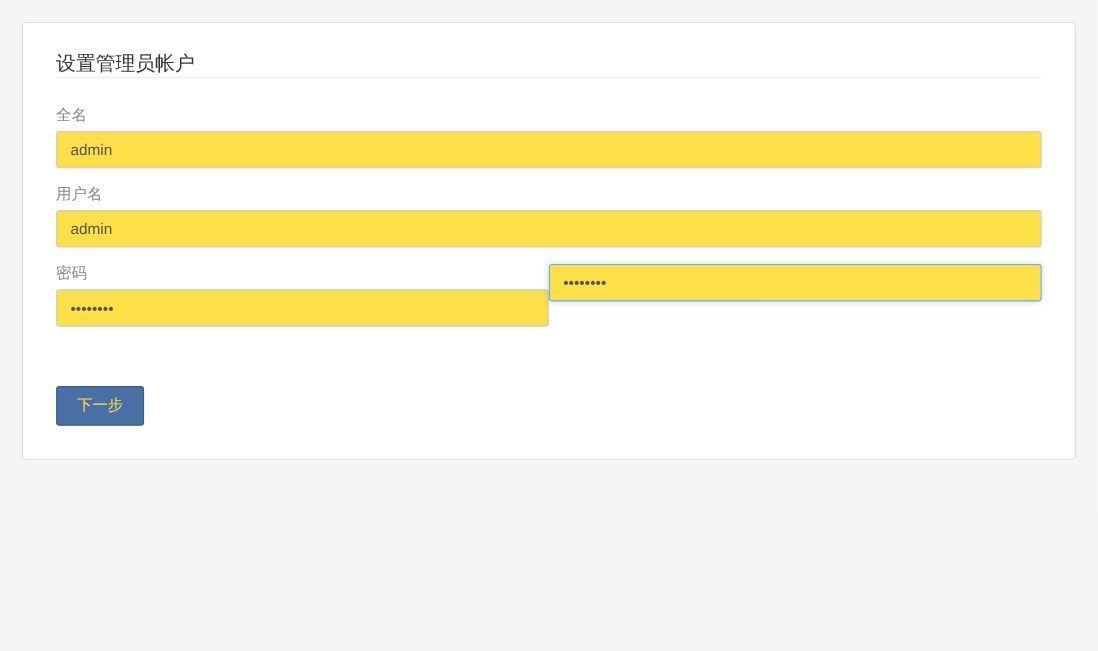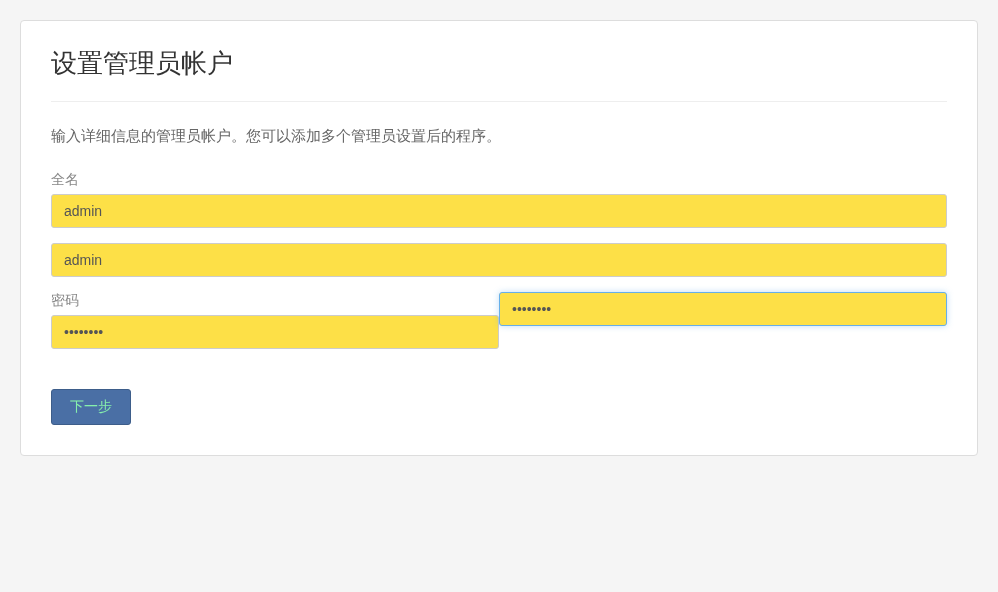--- a/index.html
+++ b/index.html
@@ -16,24 +16,23 @@
     }
     .panel {
       background-color: #fff;
       border: 1px solid #ddd;
       border-radius: 4px;
       padding: 25px 30px 30px 30px;
       max-width: 980px;
       margin: 0 auto;
     }
     .panel-title {
-      font-size: 26px;
+      font-size: 18px;
       font-weight: 500;
       color: #333;
-      margin-bottom: 20px;
     }
     .divider {
       border: none;
       border-top: 1px solid #eee;
       margin-bottom: 25px;
     }
     .description {
       font-size: 15px;
       color: #666;
       margin-bottom: 25px;
@@ -65,45 +64,45 @@
     }
     .form-row {
       display: flex;
     }
     .form-row .form-group {
       flex: 1;
     }
     .btn-primary {
       display: inline-block;
       background-color: #4a6fa5;
-      color: #86efac;
+      color: #fde047;
       font-size: 14px;
       padding: 8px 18px;
       border: 1px solid #3d5d8a;
       border-radius: 3px;
       cursor: pointer;
-      margin-top: 25px;
+      margin-top: 39px;
       font-family: inherit;
     }
   </style>
 </head>
 <body>
 
 <div class="panel">
   <h1 class="panel-title">设置管理员帐户</h1>
   <hr class="divider">
-  <p class="description">输入详细信息的管理员帐户。您可以添加多个管理员设置后的程序。</p>
 
   <div class="form-group">
     <label class="form-label">全名</label>
     <input type="text" class="form-input" value="admin" style="">
   </div>
 
 
   <div class="form-group">
+    <label class="form-label">用户名</label>
     <input type="text" class="form-input" value="admin" style="">
   </div>
 
   <div class="form-row">
     <div class="form-group">
       <label class="form-label">密码</label>
       <input type="password" class="form-input" value="••••••••" style="">
     </div>
     <div class="form-group">
       <input type="password" class="form-input focused" value="••••••••" style="">

